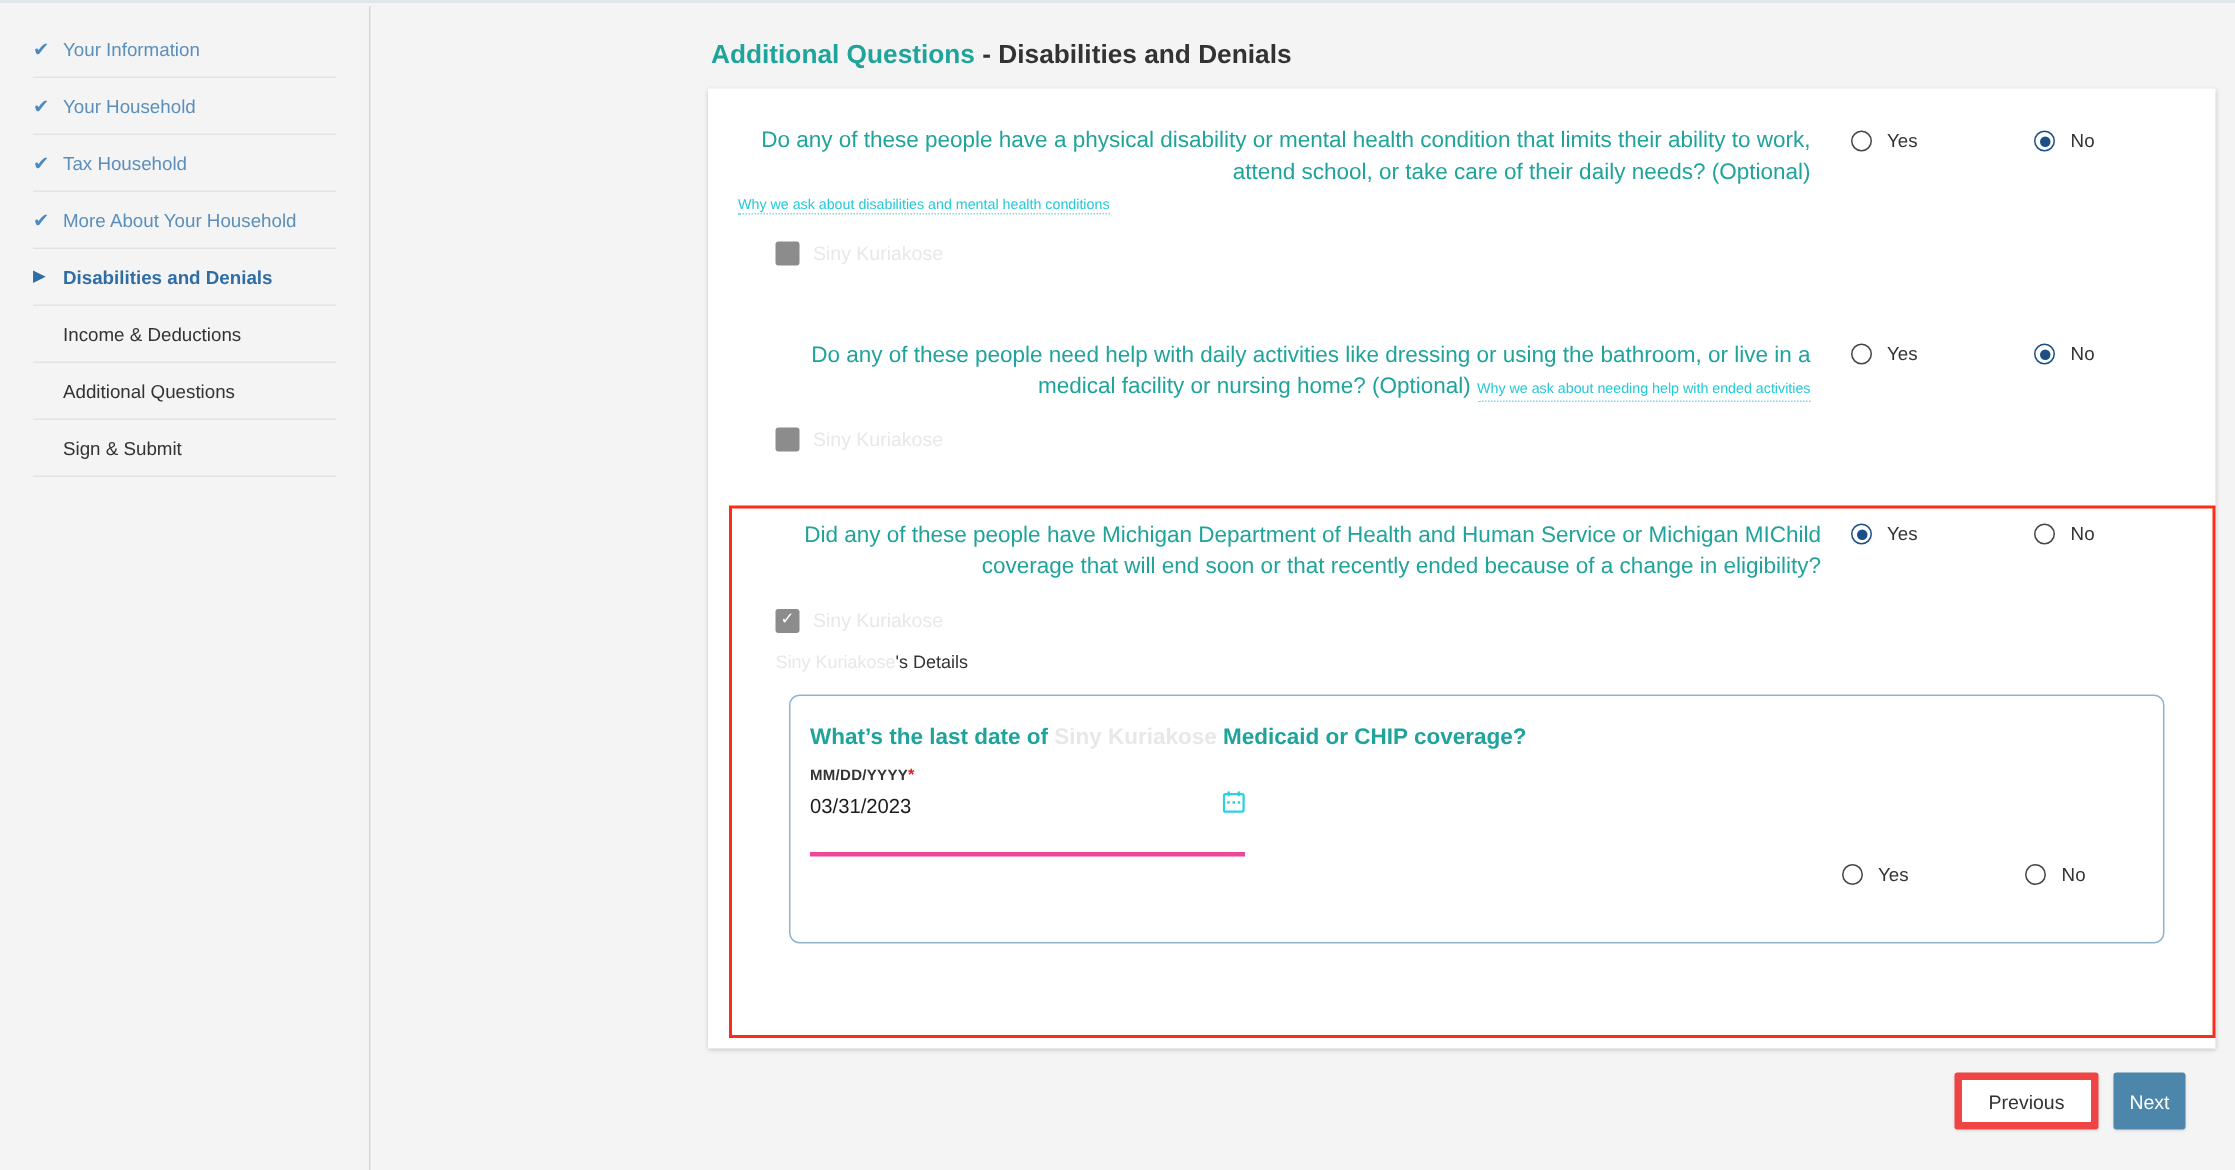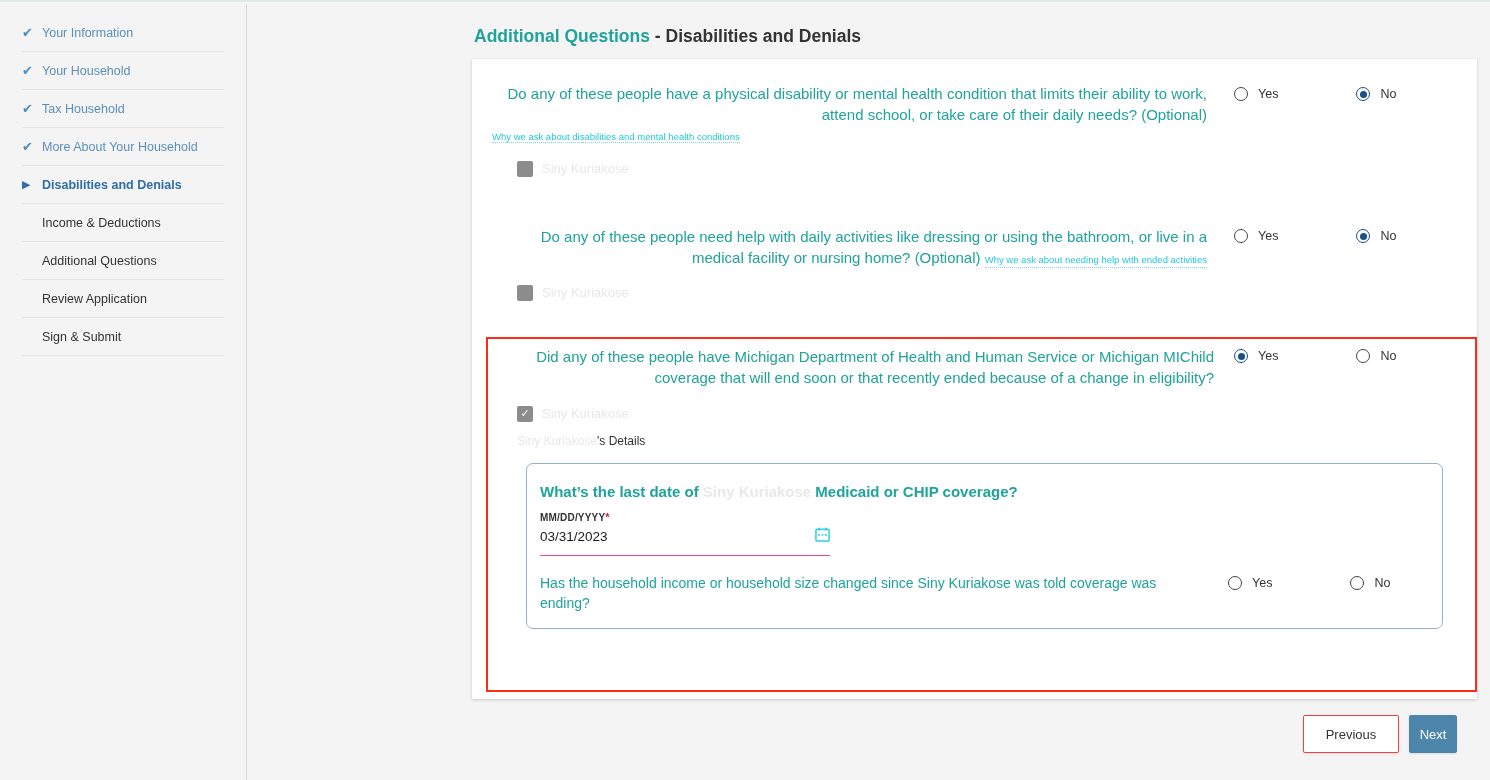--- a/index.html
+++ b/index.html
@@ -135,22 +135,22 @@
   .dc-q {
     color:#1fa39b; font-size:15px; font-weight:bold;
   }
   .dc-q .ghost { color:#e8e8e8; font-weight:bold; }
   .mmdd {
     font-size:10px; font-weight:bold; color:#333333; letter-spacing:.2px;
   }
   .mmdd .req { color:#e02020; font-size:11px; }
   .date-field {
     position:absolute; left:540px; top:525px; width:290px;
-    border-bottom:1px solid #ec4899;
-    padding-bottom:9px;
+    border-bottom:3px solid #ec4899;
+    padding-bottom:21px;
     display:flex; align-items:center; justify-content:space-between;
   }
   .date-val { font-size:13.5px; color:#1c1c1c; }
   .cal-icon { display:block; }
 
   .sub-q {
     position:absolute; left:540px; top:571px; width:620px;
     color:#1fa39b; font-size:14px; line-height:1.45; font-weight:500;
   }
 
@@ -159,21 +159,21 @@
     position:absolute;
     height:38px;
     display:flex; align-items:center; justify-content:center;
     font-size:13px;
     cursor:pointer;
     border-radius:2px;
   }
   .btn-prev {
     left:1303px; top:713px; width:96px;
     background:#ffffff; color:#333333;
-    border:1px solid #ef4444;
+    border:5px solid #ef4444;
     box-shadow:0 1px 2px rgba(0,0,0,0.10);
   }
   .btn-next {
     left:1409px; top:713px; width:48px;
     background:#4d86ab; color:#ffffff;
     border:1px solid #4d86ab;
     box-shadow:0 1px 2px rgba(0,0,0,0.10);
   }
 </style>
 </head>
@@ -221,24 +221,20 @@
     <div class="nav-item todo">
       <span class="mark"></span>
       <span class="nav-label">Income &amp; Deductions</span>
     </div>
 
     <div class="nav-item todo">
       <span class="mark"></span>
       <span class="nav-label">Additional Questions</span>
     </div>
 
-    <div class="nav-item todo">
-      <span class="mark"></span>
-      <span class="nav-label">Review Application</span>
-    </div>
 
     <div class="nav-item todo">
       <span class="mark"></span>
       <span class="nav-label">Sign &amp; Submit</span>
     </div>
 
   </nav>
 
   <h1 class="page-title">
     <span class="accent">Additional Questions</span><span> - Disabilities and Denials</span>
@@ -324,21 +320,20 @@
         <rect x="1" y="2.5" width="14" height="12.5" rx="1.2" fill="none" stroke="#2ad2e2" stroke-width="1.6"></rect>
         <rect x="3.6" y="0.6" width="1.6" height="3.4" rx="0.6" fill="#2ad2e2"></rect>
         <rect x="10.8" y="0.6" width="1.6" height="3.4" rx="0.6" fill="#2ad2e2"></rect>
         <rect x="3.4" y="7.6" width="1.8" height="1.8" fill="#2ad2e2"></rect>
         <rect x="7.1" y="7.6" width="1.8" height="1.8" fill="#2ad2e2"></rect>
         <rect x="10.8" y="7.6" width="1.8" height="1.8" fill="#2ad2e2"></rect>
       </svg>
     </span>
   </div>
 
-  <div class="sub-q">Has the household income or household size changed since Siny Kuriakose was told coverage was ending?</div>
 
   <div class="radio-grp" style="left:1228px; top:574px;">
     <label class="radio-opt">
       <span class="rdo"></span>
       <span class="rdo-label">Yes</span>
     </label>
     <label class="radio-opt">
       <span class="rdo"></span>
       <span class="rdo-label">No</span>
     </label>

